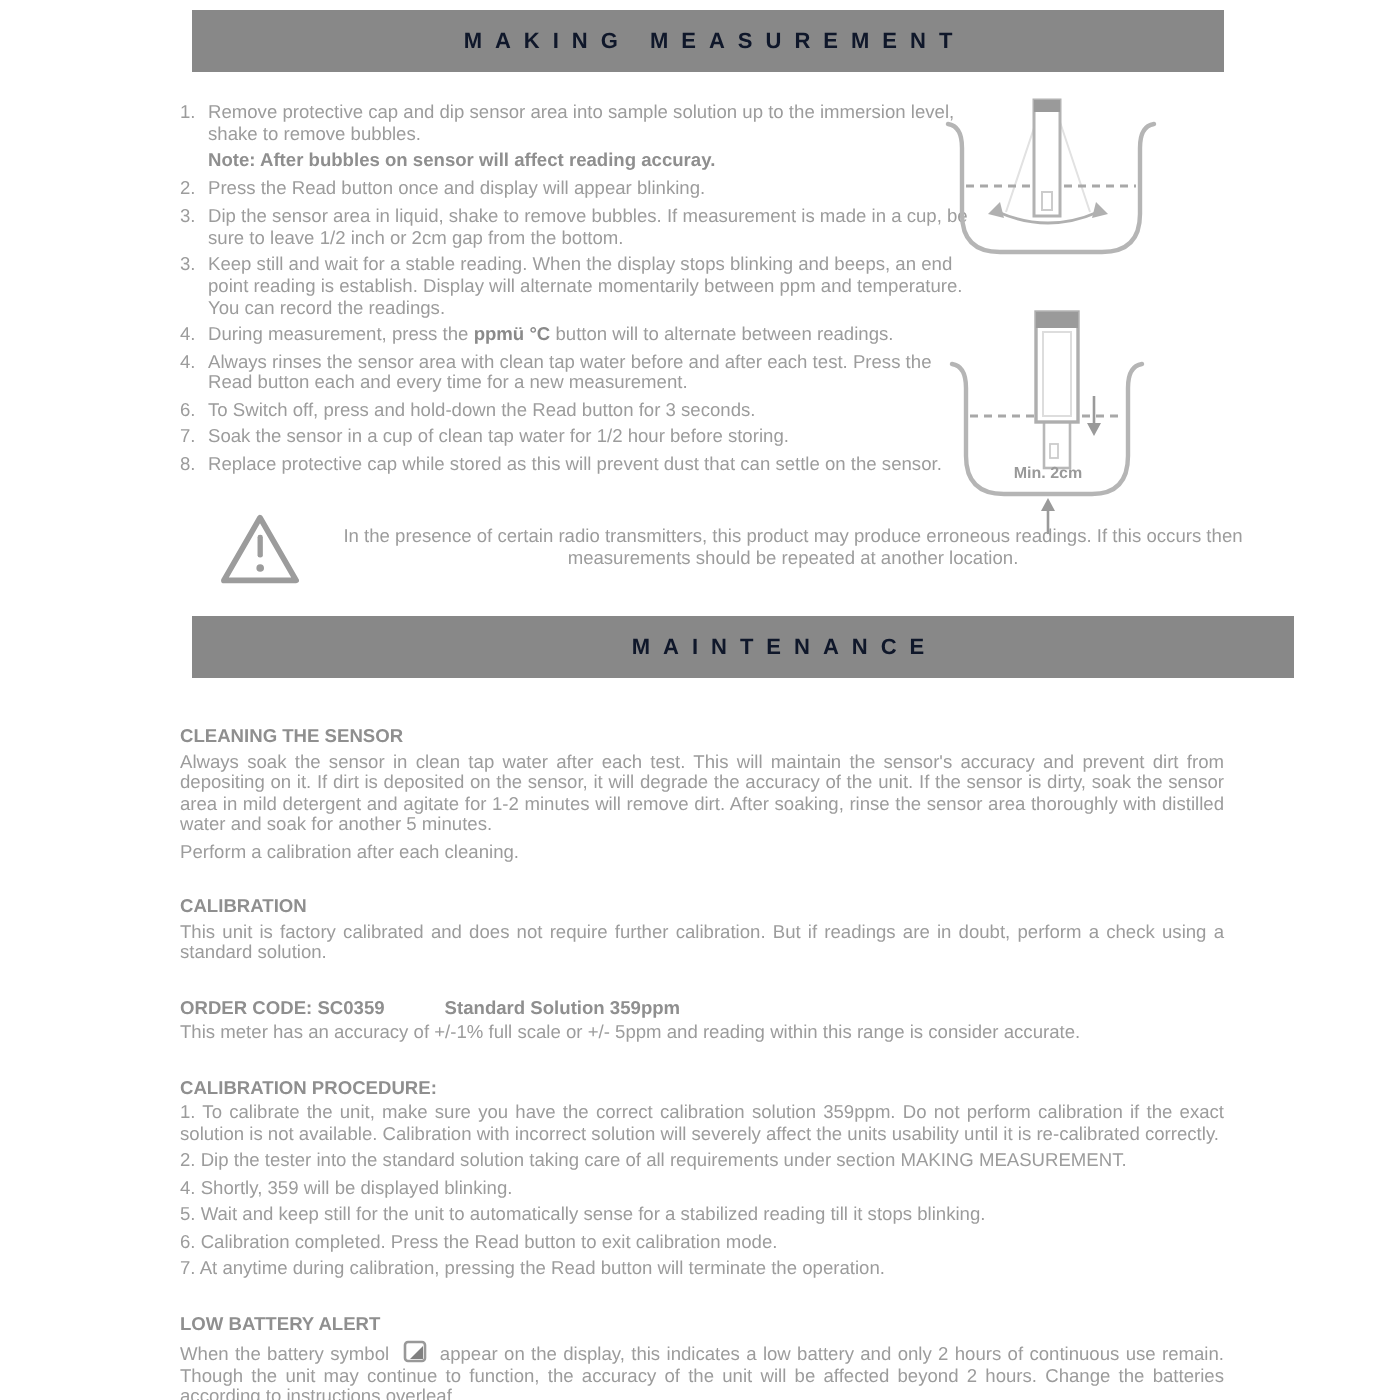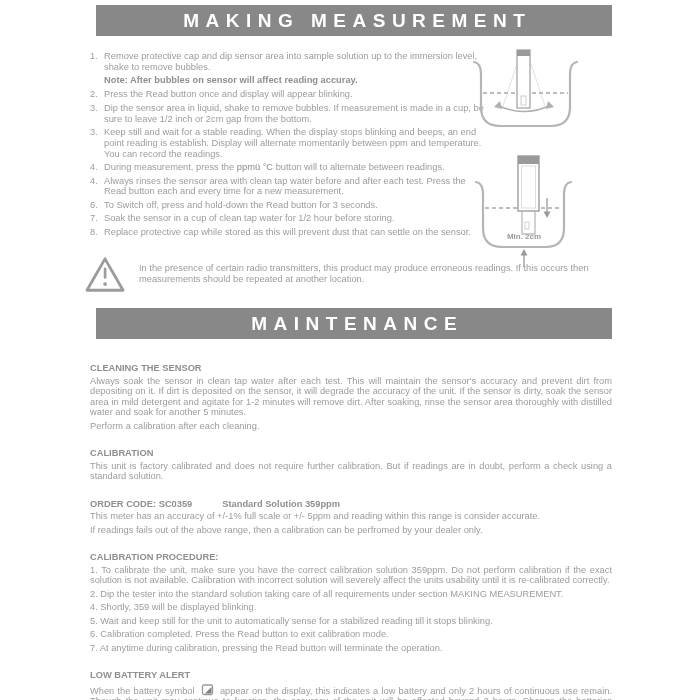--- a/index.html
+++ b/index.html
@@ -4,42 +4,42 @@
 <style>
   html,body{margin:0;padding:0;}
   body{
     width:700px;height:700px;background:#ffffff;position:relative;overflow:hidden;
     font-family:"Liberation Sans", sans-serif;color:#9c9c9c;
     -webkit-font-smoothing:antialiased;
   }
   .page{position:absolute;inset:0;}
   .banner{
     position:absolute;left:96px;width:516px;height:31px;background:#888888;
-    color:#ffffff;font-weight:700;font-size:19px;letter-spacing:6.5px;
+    color:#0f172a;font-weight:700;font-size:11px;letter-spacing:6.5px;
     display:flex;align-items:center;justify-content:center;text-indent:6.5px;
   }
   #banner1{top:5px;}
-  #banner2{top:308px;}
+  #banner2{top:308px;padding-left:35px;}
 
   
   .meas{position:absolute;left:90px;top:51px;width:396px;font-size:9.3px;line-height:10.9px;}
   .mi{display:flex;margin-bottom:2.5px;}
   .num{width:14px;flex:none;}
   .txt{flex:1;}
   .note{margin:1px 0 3px 14px;font-weight:700;color:#8f8f8f;}
-  .ib{font-weight:400;color:#8a8a8a;}
+  .ib{font-weight:700;color:#8a8a8a;}
 
   
   .dia{position:absolute;left:466px;}
   #dia1{top:46px;}
   #dia2{top:149px;}
   .dia text{font-family:"Liberation Sans", sans-serif;}
 
   
-  .warn{position:absolute;left:84px;top:256px;width:520px;display:flex;align-items:flex-start;font-size:9.3px;line-height:10.9px;}
+  .warn{position:absolute;left:109px;top:256px;width:520px;display:flex;align-items:flex-start;font-size:9.3px;line-height:10.9px;text-align:center;}
   .warn svg{flex:none;margin-right:13px;}
   .warn-text{width:468px;padding-top:7px;}
 
   
   .maint{position:absolute;left:90px;top:346px;width:522px;font-size:9.3px;line-height:10.5px;}
   .maint p{margin:0 0 3px;text-align:justify;}
   .mh{font-weight:700;color:#8f8f8f;margin:17px 0 2px;}
   .order-line .sol{margin-left:30px;}
   .batt-icon{vertical-align:-2px;margin:0 3px;}
 </style>
@@ -132,21 +132,20 @@
     <div class="mh">CLEANING THE SENSOR</div>
     <p>Always soak the sensor in clean tap water after each test.  This will maintain the sensor's accuracy and prevent dirt from depositing on it.  If dirt is deposited on the sensor, it will degrade the accuracy of the unit.  If the sensor is dirty, soak the sensor area in mild detergent and agitate for 1-2 minutes will remove dirt.  After soaking, rinse the sensor area thoroughly with distilled water and soak for another 5 minutes.</p>
     <p>Perform a calibration after each cleaning.</p>
 
     <div class="mh">CALIBRATION</div>
     <p>This unit is factory calibrated and does not require further calibration.  But if readings are in doubt, perform a check using a standard solution.</p>
     <div class="mh order-line">
       <span>ORDER CODE: SC0359</span><span class="sol">Standard Solution 359ppm</span>
     </div>
     <p>This meter has an accuracy of +/-1% full scale or  +/- 5ppm and reading within this range is consider accurate.</p>
-    <p>If readings fails out of the above range, then a calibration can be perfromed by your dealer only.</p>
 
     <div class="mh">CALIBRATION PROCEDURE:</div>
     <p>1. To calibrate the unit, make sure you have the correct calibration solution 359ppm.  Do not perform calibration if the exact solution is not available.  Calibration with incorrect solution will severely affect the units usability until it is re-calibrated correctly.</p>
     <p>2. Dip the tester into the standard solution taking care of all requirements under section MAKING MEASUREMENT.</p>
     <p>4. Shortly, 359 will be displayed blinking.</p>
     <p>5. Wait and keep still for the unit to automatically sense for a stabilized reading till it stops blinking.</p>
     <p>6. Calibration completed.  Press the Read button to exit calibration mode.</p>
     <p>7. At anytime during calibration, pressing the Read button will terminate the operation.</p>
 
     <div class="mh">LOW BATTERY ALERT</div>

